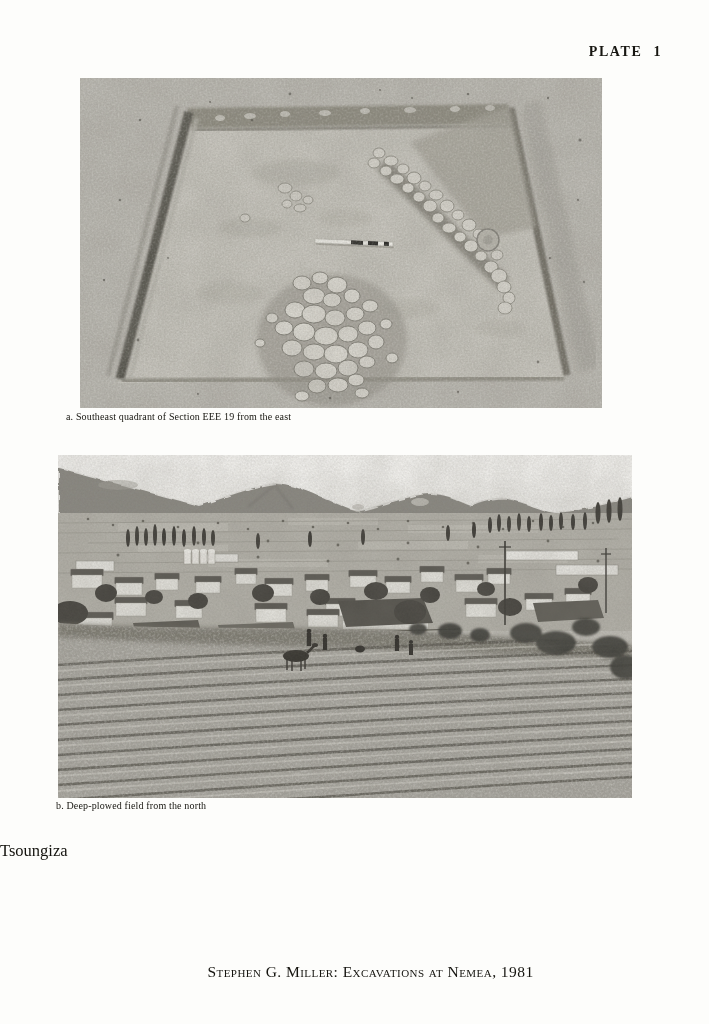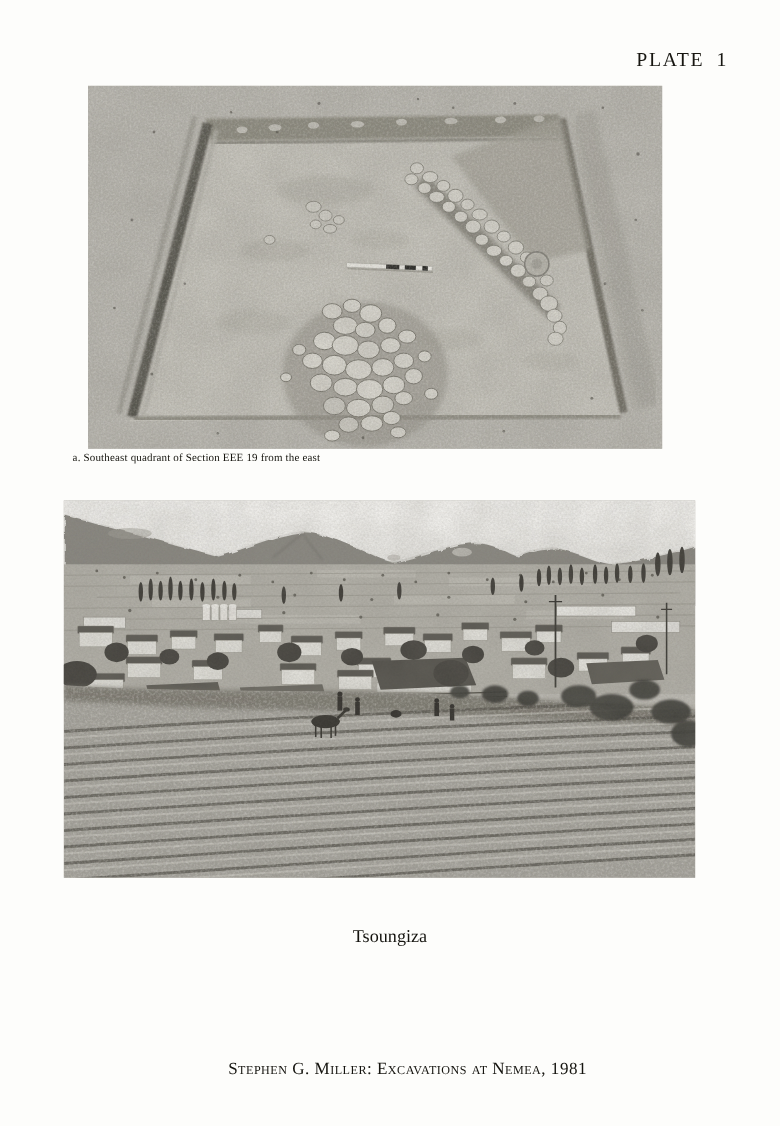--- a/index.html
+++ b/index.html
@@ -2,30 +2,30 @@
 <html><head>
 <meta charset="utf-8">
 <style>
   html,body{margin:0;padding:0;background:#ffffff;}
   .page{
     position:relative;width:709px;height:1024px;background:#fdfdfb;
     font-family:"Liberation Serif","DejaVu Serif",serif;color:#1c1b16;overflow:hidden;
   }
   .plate{
     position:absolute;top:44px;right:47px;display:flex;gap:11px;
-    font-size:18px;letter-spacing:1.6px;color:#171611;
+    font-size:14px;letter-spacing:1.6px;color:#171611;font-weight:bold;
   }
   .photo{position:absolute;background:#c0beb7;line-height:0;}
   .photo svg{display:block;}
   .photo-a{left:80px;top:78px;width:522px;height:330px;}
   .photo-b{left:58px;top:455px;width:574px;height:343px;}
   .caption{position:absolute;font-size:10px;letter-spacing:0.15px;color:#16150f;white-space:nowrap;}
   .caption-a{left:66px;top:411px;}
   .caption-b{left:56px;top:800px;}
-  .site{position:absolute;left:0;right:0;top:841px;text-align:center;font-size:16.5px;color:#14130e;}
+  .site{position:absolute;left:0;right:0;top:841px;font-size:16.5px;color:#14130e;}
   .credit{
     position:absolute;left:0;right:0;top:963px;text-align:center;
     font-variant:small-caps;font-size:15.5px;letter-spacing:0.45px;color:#15140f;padding-left:32px;
   }
 </style>
 </head>
 <body>
 
 <div class="page">
 
@@ -521,18 +521,19 @@
         <ellipse cx="302" cy="194" rx="5" ry="3.5"></ellipse>
       </g>
 
       <g>
         <rect width="574" height="343" filter="url(#gb-mottle)" opacity="0.5"></rect>
         <rect width="574" height="343" filter="url(#gb-grain)" opacity="0.55"></rect>
       </g>
     </svg>
   </div>
 
+  <div class="caption caption-b">b. Deep-plowed field from the north</div>
 
   <div class="site">Tsoungiza</div>
 
   <div class="credit">Stephen G. Miller: Excavations at Nemea, 1981</div>
 
 </div>
 
 </body></html>

